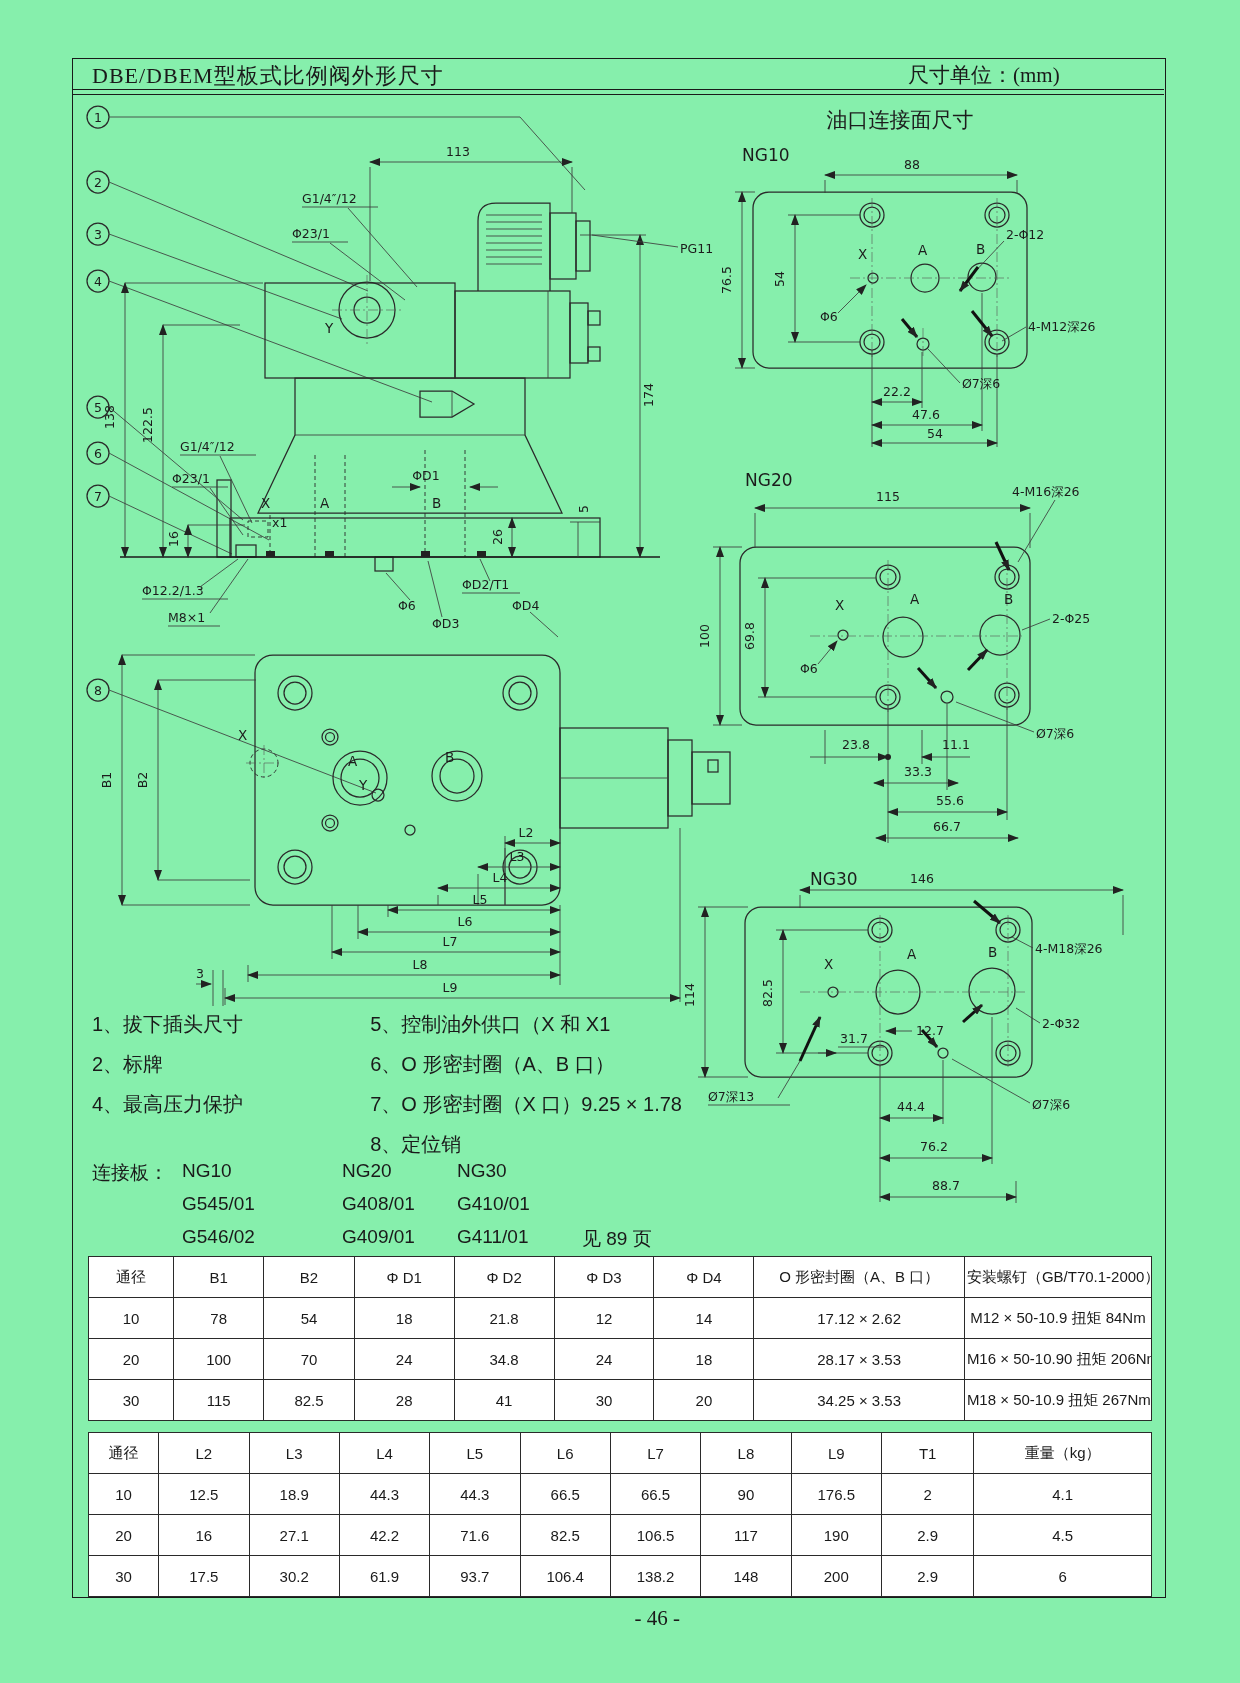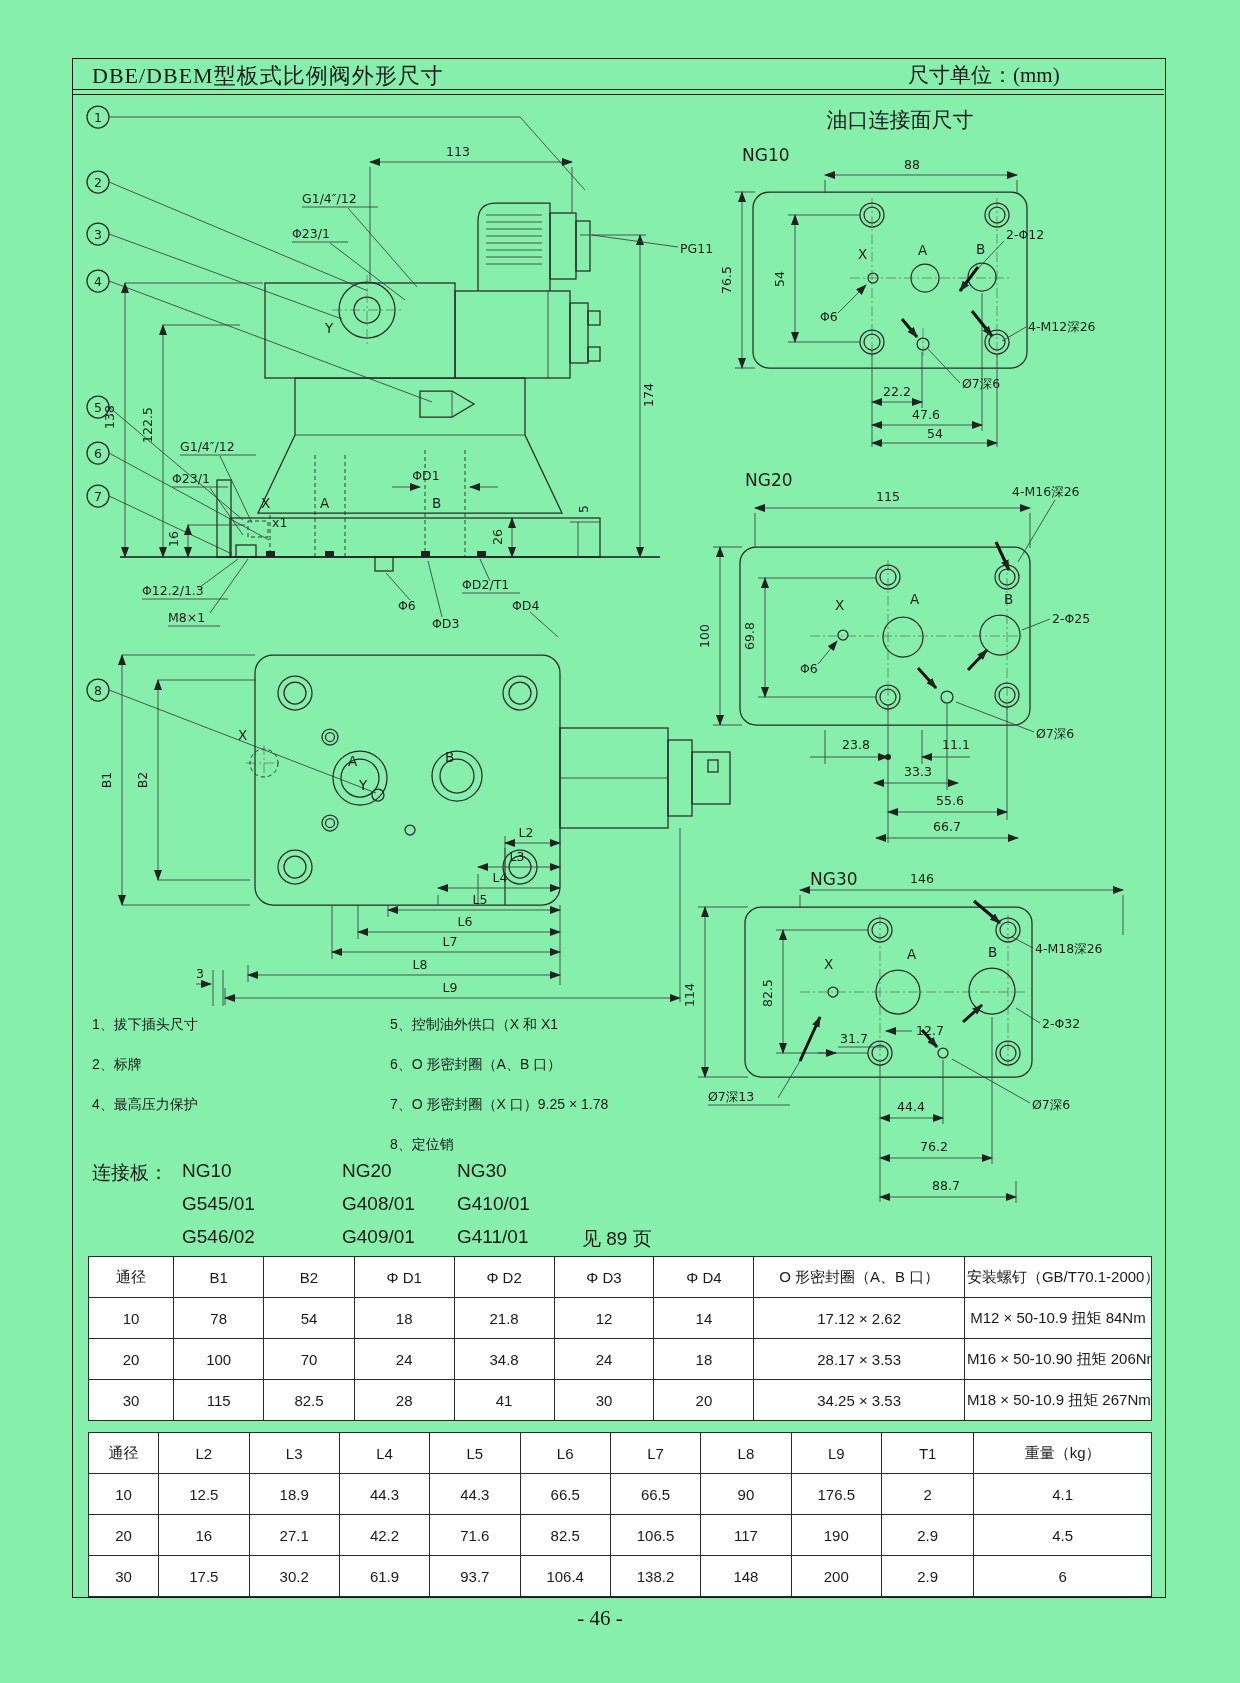--- a/index.html
+++ b/index.html
@@ -2,33 +2,33 @@
 <html><head>
 <meta charset="utf-8">
 <style>
   html,body{margin:0;padding:0;background:#fff;}
   .page{position:relative;width:1240px;height:1683px;background:#86efac;overflow:hidden;
         font-family:"Liberation Sans",sans-serif;color:#1a1a1a;}
   .frame{position:absolute;left:72px;top:58px;width:1092px;height:1538px;border:1.6px solid #1a1a1a;}
   .hdr-sep{position:absolute;left:72px;top:89px;width:1092px;height:4px;border-top:1.6px solid #1a1a1a;border-bottom:1px solid #1a1a1a;}
   .title{position:absolute;left:92px;top:61px;font-family:"Liberation Serif",serif;font-size:22px;letter-spacing:1px;}
   .units{position:absolute;left:908px;top:61px;font-family:"Liberation Serif",serif;font-size:21px;}
-  .footer{position:absolute;left:520px;top:1606px;width:160px;text-align:center;
+  .footer{position:absolute;left:520px;top:1606px;width:160px;text-align:right;
           font-family:"Liberation Serif",serif;font-size:21px;}
   svg{position:absolute;overflow:visible;}
   svg text{font-family:"DejaVu Sans","Liberation Sans",sans-serif;fill:#1c1c1c;font-size:12.5px;}
   svg .big{font-size:17px;}
   svg .sect{font-size:21px;}
   svg .pl{font-size:13.5px;}
   .med{stroke:#2a2a2a;stroke-width:1.25;fill:none;}
   .thin{stroke:#3c3c3c;stroke-width:.85;fill:none;}
   .cl{stroke:#555;stroke-width:.6;fill:none;stroke-dasharray:10 3 2 3;}
   .dsh{stroke:#2a2a2a;stroke-width:.9;fill:none;stroke-dasharray:4 3;}
   .bold-ar{stroke:#111;stroke-width:3;fill:none;}
-  .legend{position:absolute;left:92px;top:1004px;width:590px;display:flex;font-size:14px;}
+  .legend{position:absolute;left:92px;top:1004px;width:590px;display:flex;font-size:20px;}
   .lcol{display:flex;flex-direction:column;}
   .lcol div{height:40px;line-height:40px;white-space:nowrap;}
   .lcol.c1{width:298px;}
   .plates{position:absolute;left:92px;top:1160px;width:660px;height:100px;font-size:19px;}
   .plates span{position:absolute;white-space:nowrap;}
   table{border-collapse:collapse;table-layout:fixed;background:#fff;}
   .t1{position:absolute;left:88px;top:1256px;width:1064px;}
   .t2{position:absolute;left:88px;top:1432px;width:1064px;}
   th,td{border:1.4px solid #2a2a2a;text-align:center;vertical-align:middle;height:40px;
         font-weight:normal;font-size:15px;padding:0 2px;overflow:hidden;white-space:nowrap;}

